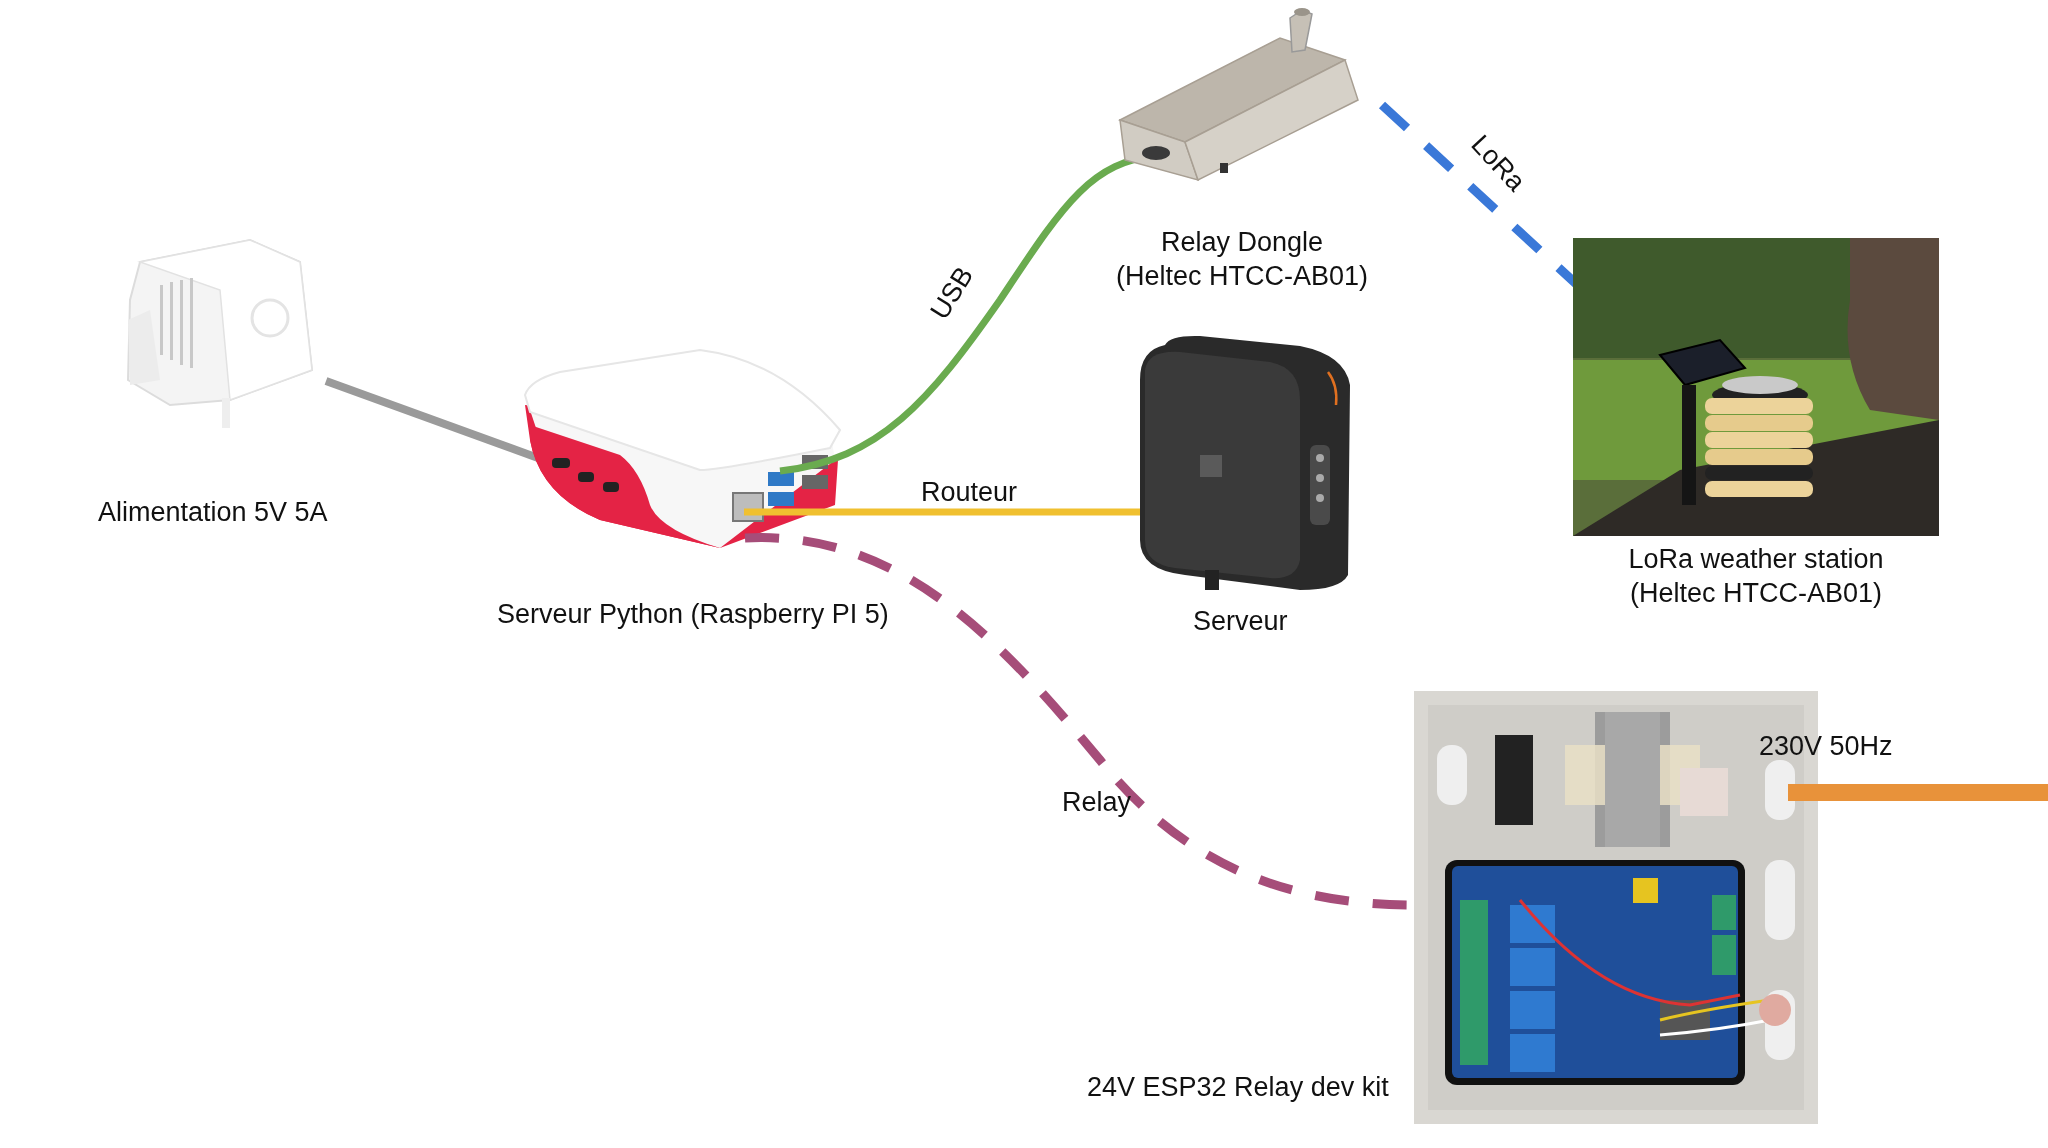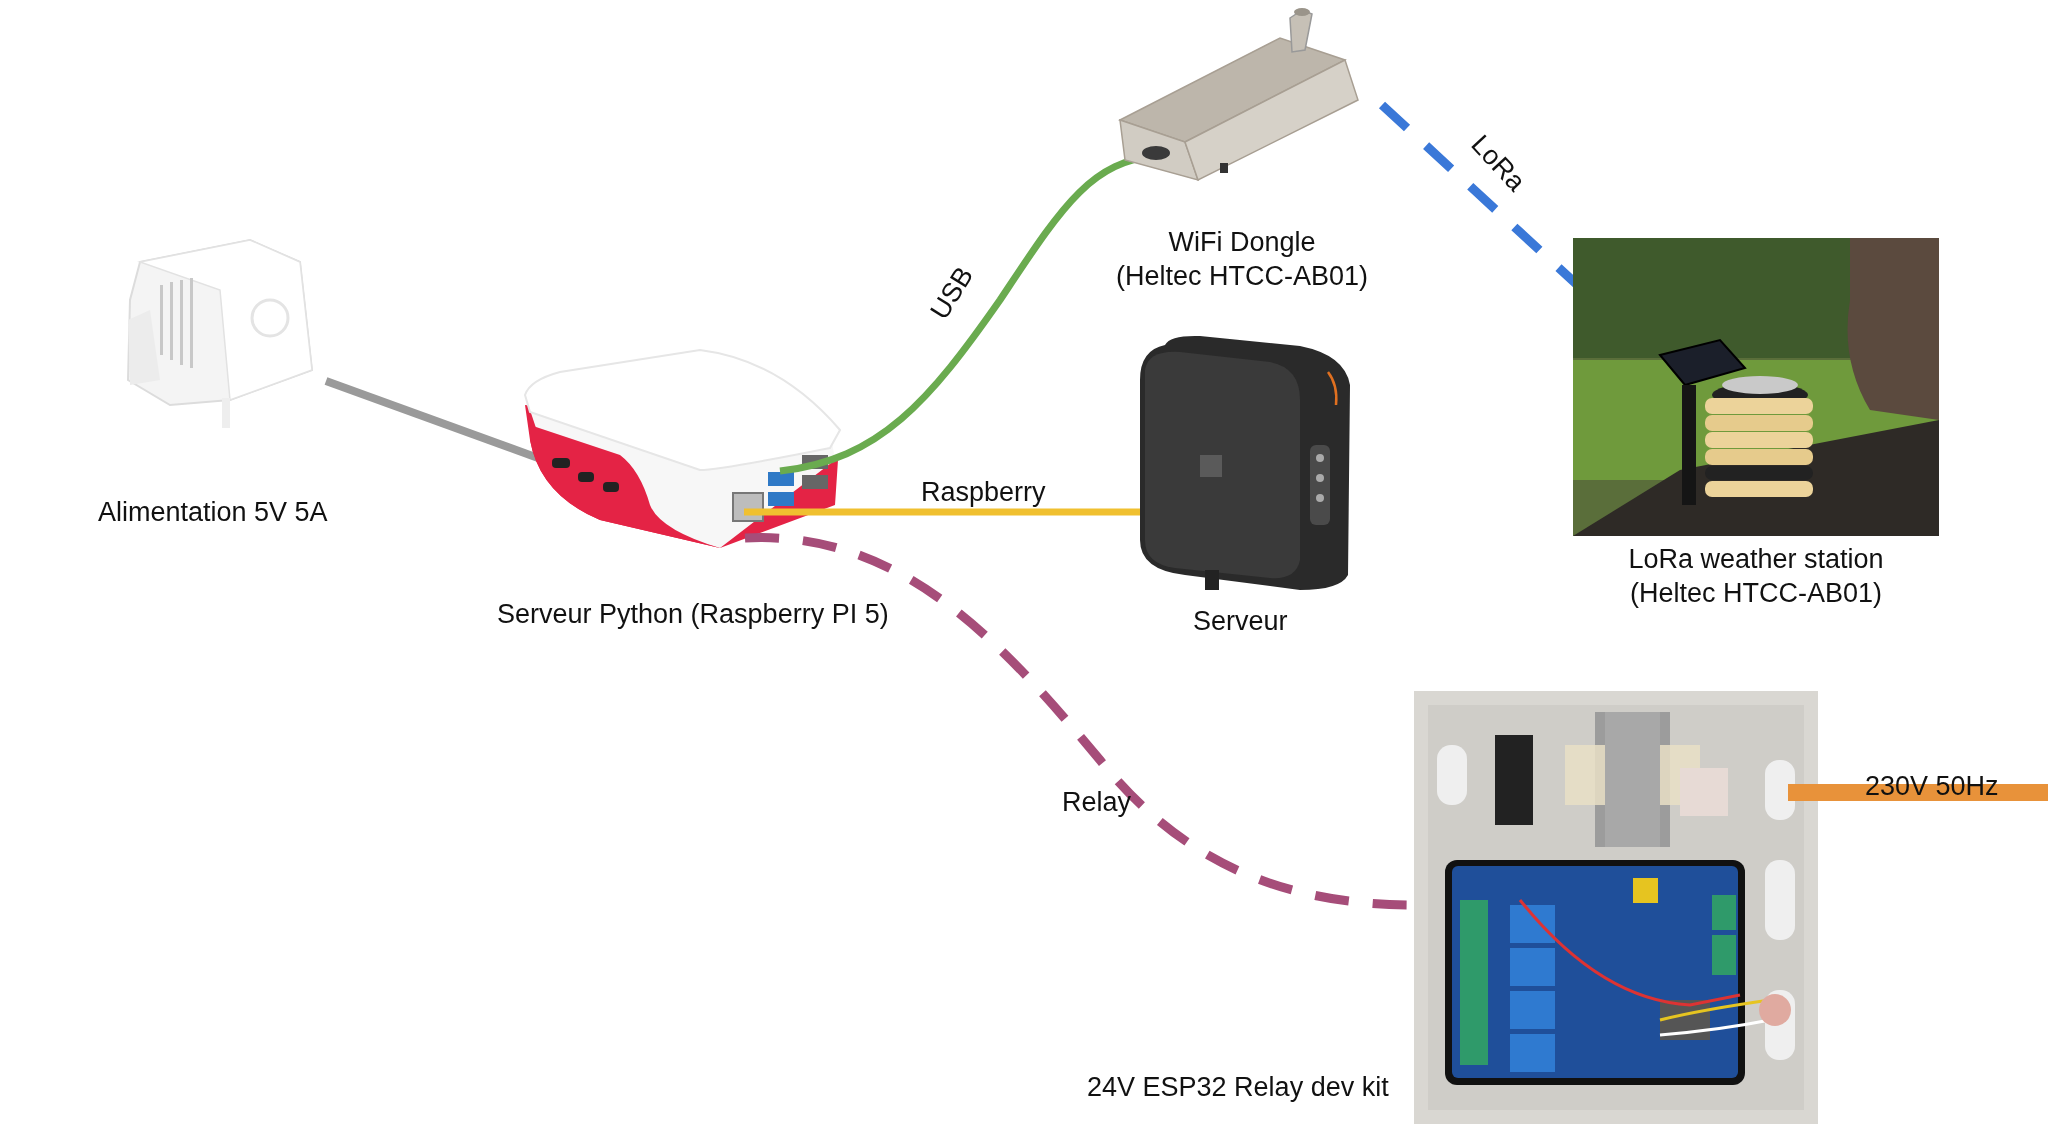--- a/index.html
+++ b/index.html
@@ -123,30 +123,30 @@
     <circle cx="1775" cy="1010" r="16" fill="#e0aaa0"></circle>
   </g>
 
   <rect x="1788" y="784" width="260" height="17" fill="#e8923a"></rect>
 </svg>
 
 <div class="lbl" style="left:98px;top:451px;margin-top:44px;">Alimentation 5V 5A</div>
 <div class="lbl" style="left:497px;top:597px;">Serveur Python (Raspberry PI 5)</div>
 
 <div class="lbl" style="left:1112px;top:225px;width:260px;">
-  <div>WiFi Dongle</div>
+  <div>Relay Dongle</div>
   <div>(Heltec HTCC-AB01)</div>
 </div>
 
 <div class="lbl" style="left:1193px;top:604px;">Serveur</div>
 
 <div class="lbl" style="left:1606px;top:542px;width:300px;">
   <div>LoRa weather station</div>
   <div>(Heltec HTCC-AB01)</div>
 </div>
 
 <div class="lbl" style="left:1087px;top:1070px;">24V ESP32 Relay dev kit</div>
 
 <div class="lbl" style="left:924px;top:276px;transform:rotate(-58deg);transform-origin:center;">USB</div>
-<div class="lbl" style="left:921px;top:475px;">Raspberry</div>
+<div class="lbl" style="left:921px;top:475px;">Routeur</div>
 <div class="lbl" style="left:1466px;top:146px;transform:rotate(47deg);transform-origin:center;">LoRa</div>
 <div class="lbl" style="left:1062px;top:785px;">Relay</div>
-<div class="lbl" style="left:1865px;top:729px;margin-top:40px;">230V 50Hz</div>
+<div class="lbl" style="left:1759px;top:729px;">230V 50Hz</div>
 
 </body></html>

